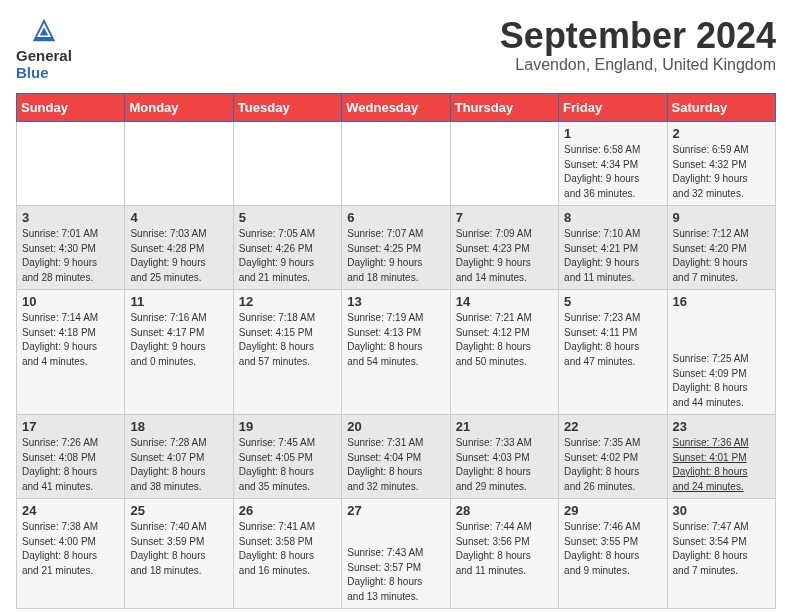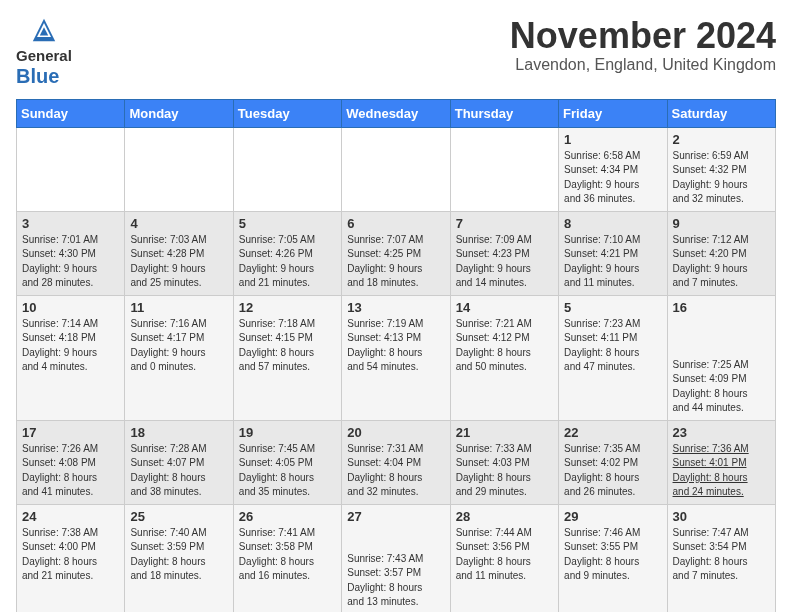--- a/index.html
+++ b/index.html
@@ -26,21 +26,21 @@
       display: flex;
       flex-direction: column;
       line-height: 1.1;
     }
     .logo-general {
       font-size: 15px;
       font-weight: bold;
       color: #333;
     }
     .logo-blue {
-      font-size: 20px;
+      font-size: 15px;
       font-weight: bold;
       color: #2a6db5;
     }
     .logo-icon {
       width: 28px;
       height: 28px;
     }
     .title-area {
       text-align: right;
     }
@@ -53,21 +53,21 @@
     .location-title {
       font-size: 16px;
       color: #555;
     }
     table {
       width: 100%;
       border-collapse: collapse;
       table-layout: fixed;
     }
     thead tr {
-      background: #3b82f6;
+      background: #ef4444;
       color: #fff;
     }
     thead th {
       padding: 6px 4px;
       font-size: 13px;
       font-weight: bold;
       border: 1px solid #2a6db5;
       text-align: left;
     }
     tbody tr {
@@ -107,21 +107,21 @@
       <polygon points="20,4 36,36 4,36" fill="#2a6db5"></polygon>
       <polygon points="20,10 30,30 10,30" fill="#fff"></polygon>
       <polygon points="20,16 26,28 14,28" fill="#2a6db5"></polygon>
     </svg>
     <div class="logo-text">
       <span class="logo-general">General</span>
       <span class="logo-blue">Blue</span>
     </div>
   </div>
   <div class="title-area">
-    <div class="month-title">November 2024</div>
+    <div class="month-title">September 2024</div>
     <div class="location-title">Lavendon, England, United Kingdom</div>
   </div>
 </div>
 
 <table>
   <thead>
     <tr id="header-row">
         <th>Sunday</th>
         <th>Monday</th>
         <th>Tuesday</th>

